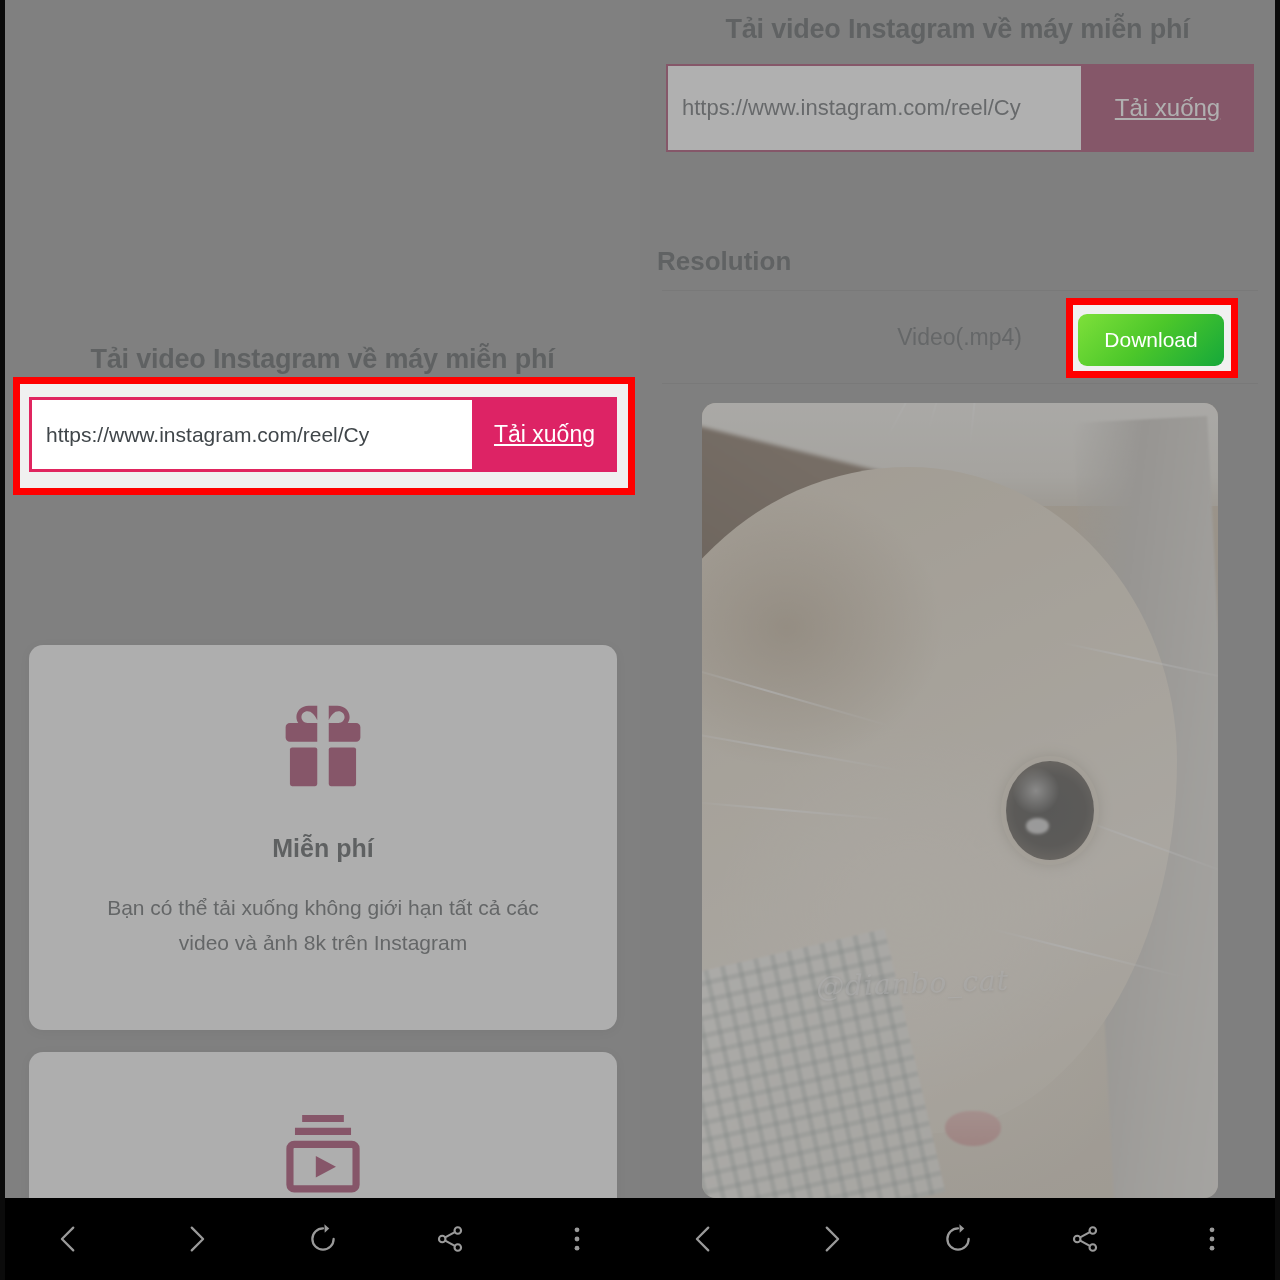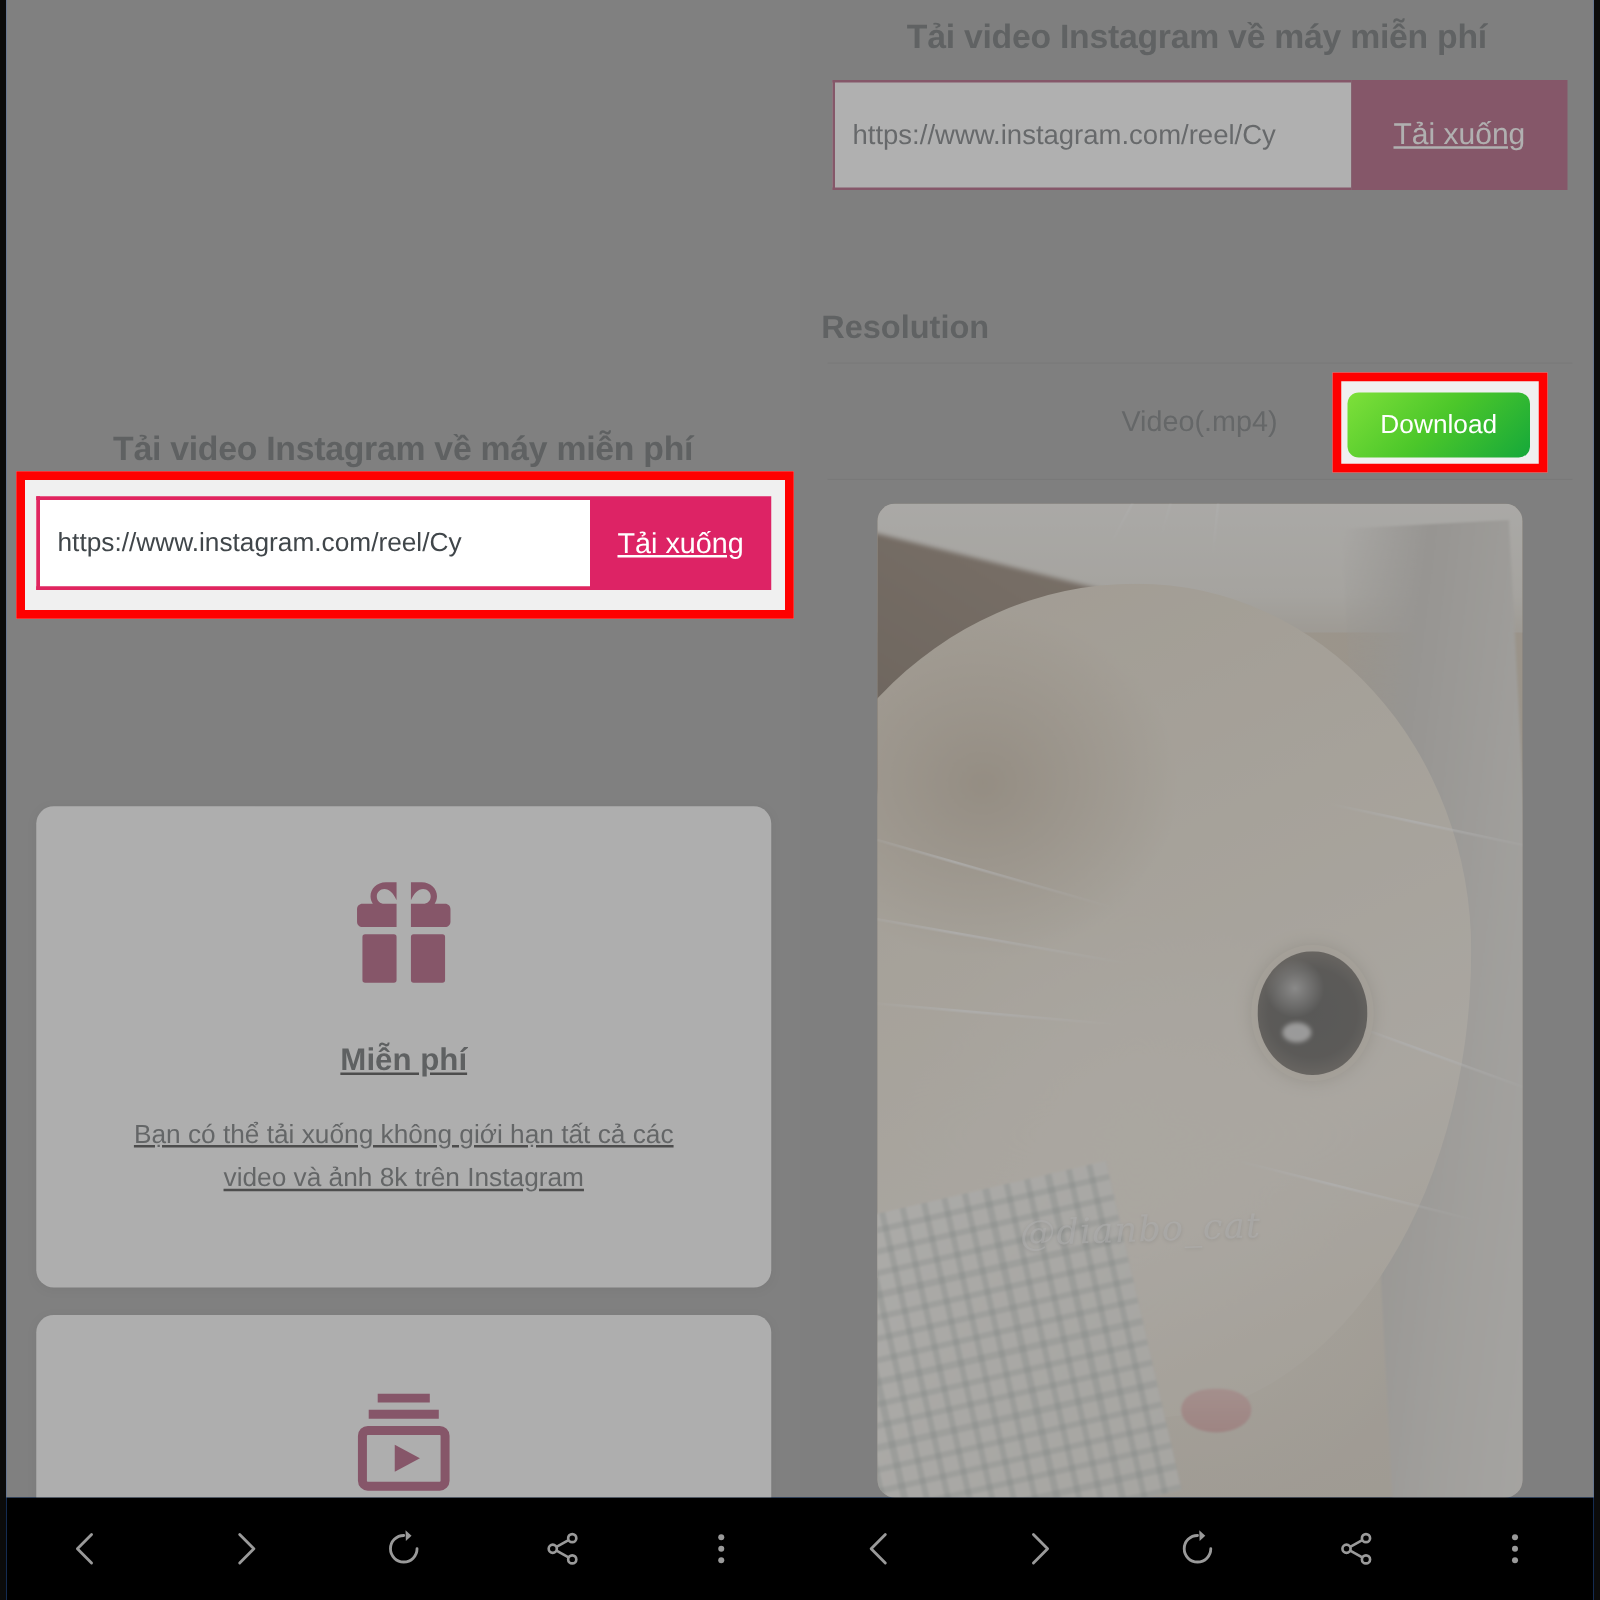--- a/index.html
+++ b/index.html
@@ -17,21 +17,21 @@
     overflow: hidden;
   }
 
   
   .panel {
     position: absolute;
     top: 0;
     width: 640px;
     height: 1280px;
     overflow: hidden;
-    background: #3b82f6;
+    background: #7dd3fc;
   }
   .panel-left  { left: 0;   border-left: 5px solid #0b0b0b; }
   .panel-right { left: 640px; border-right: 5px solid #0b0b0b; }
 
   .page {
     position: absolute;
     top: 0; left: 0;
     width: 100%;
     height: 1198px;
     background: #7f7f7f;
@@ -103,21 +103,21 @@
   .card {
     position: absolute;
     left: 24px;
     width: 588px;
     background: #f2f2f2;
     border-radius: 14px;
     box-shadow: 0 2px 8px rgba(0,0,0,0.10);
     text-align: center;
     overflow: hidden;
   }
-  .card-1 { top: 645px; height: 385px; text-decoration: underline; }
+  .card-1 { top: 645px; height: 385px; }
   .card-2 { top: 1052px; height: 385px; }
 
   .card-icon {
     margin: 55px auto 0;
     width: 92px; height: 92px;
     display: block;
   }
   .card-title {
     margin-top: 42px;
     font-size: 25px;

